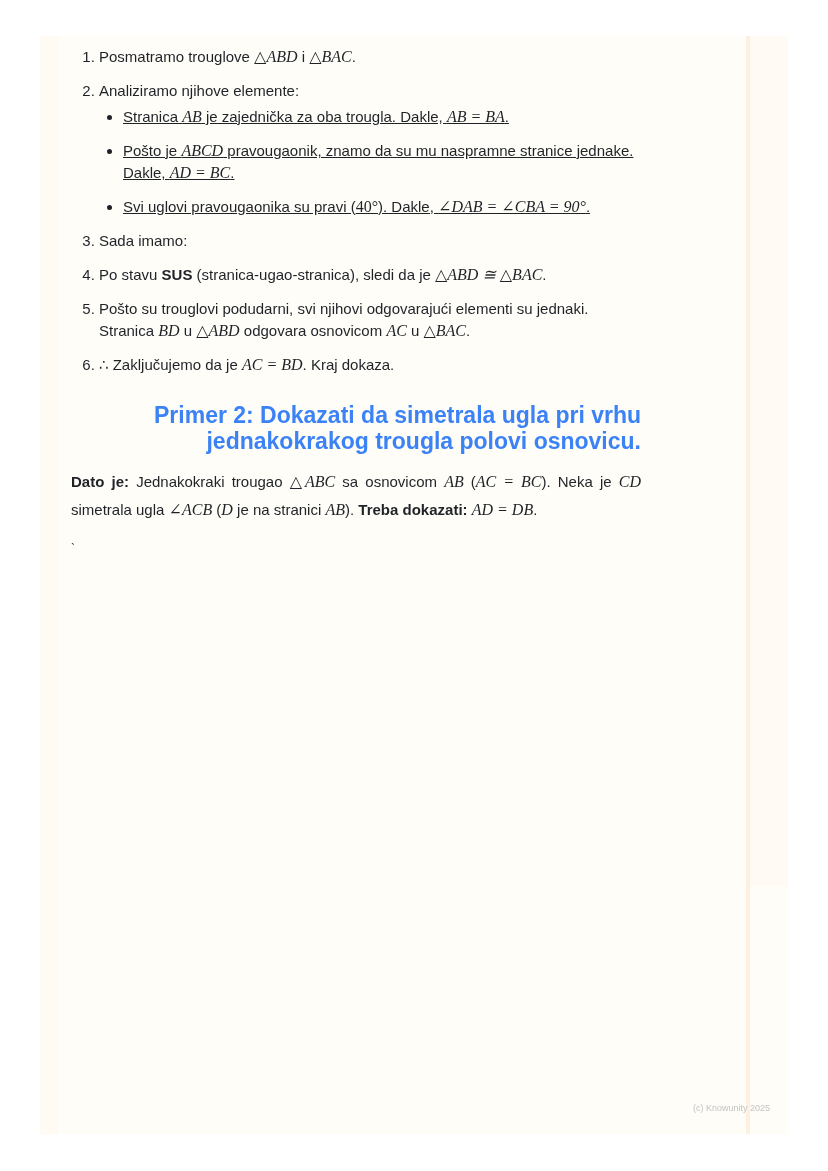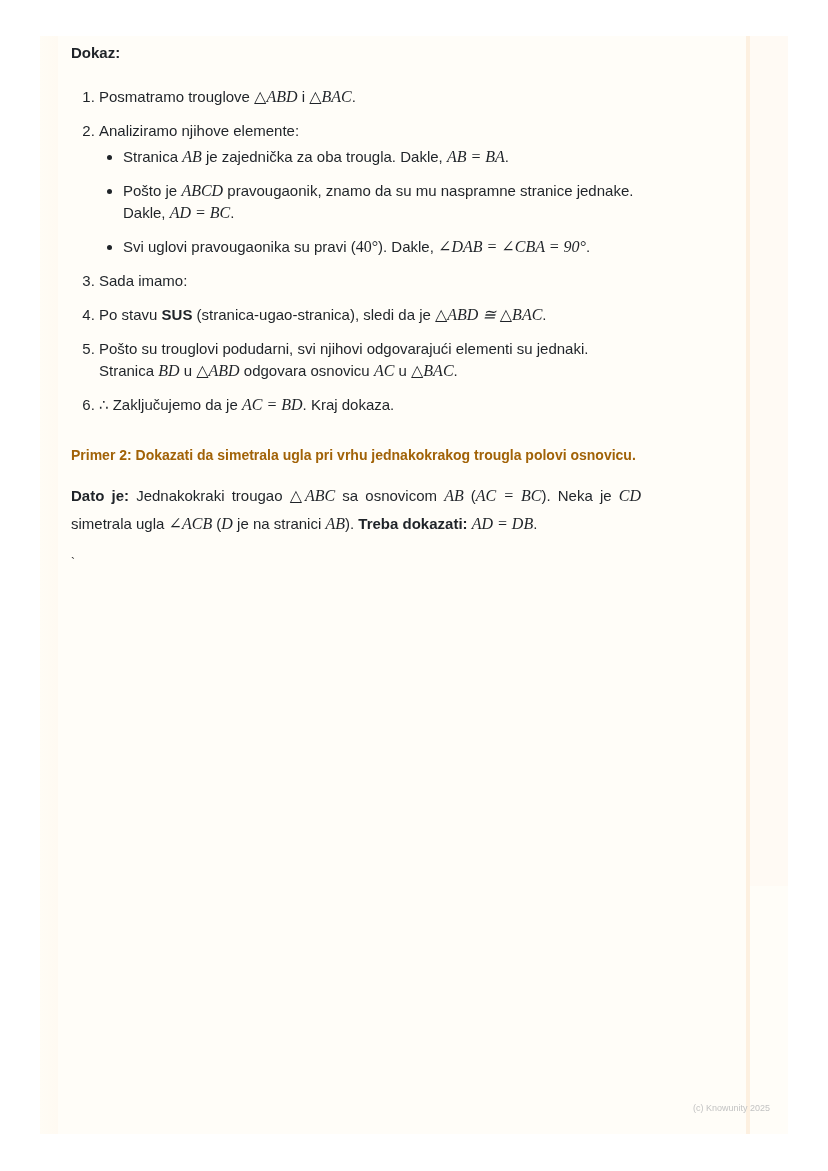--- a/index.html
+++ b/index.html
@@ -27,45 +27,45 @@
     }
     .content {
       position: absolute; left: 71px; top: 42px; width: 570px;
       font-size: 15px; line-height: 22px;
     }
     .m { font-family: "Liberation Serif", "DejaVu Serif", serif; font-style: italic; font-size: 16px; }
     .mr { font-family: "Liberation Serif", "DejaVu Serif", serif; font-size: 16px; }
     .h-dokaz { font-weight: bold; margin: 0 0 22px 0; }
     ol.steps { margin: 4px; padding: 0 0 0 24px; }
     ol.steps > li { margin-bottom: 12px; padding-left: 0; }
-    ul.sub { margin: 4px 0 0 0; padding-left: 24px; list-style: disc; }
+    ul.sub { margin: 4px 0 0 0; padding-left: 24px; list-style: disc; text-decoration: underline; }
     ul.sub > li { margin-bottom: 12px; }
     ul.sub > li:last-child { margin-bottom: 6px; }
     .heading2 {
-      color: #a16207; font-weight: bold; font-size: 14px; line-height: 26px;
+      color: #3b82f6; font-weight: bold; font-size: 23px; line-height: 26px;
       margin: 26px 0 14px 0;
+      text-align: right;
     }
     .given { text-align: justify; line-height: 28px; }
     .given b { font-weight: bold; margin-top: 44px; }
     .tick { margin-top: 14px; font-size: 12px; color: #333; }
     .footer {
       position: absolute; left: 693px; top: 1103px; font-size: 9px; color: #c3c3c3;
     }
     .italic { }
   </style>
 </head>
 <body>
 
 <div class="page"></div>
 <div class="left-panel"></div>
 <div class="stripe-band"></div>
 <div class="stripe"></div>
 
 <div class="content">
-  <div class="h-dokaz">Dokaz:</div>
 
   <ol class="steps">
     <li>
       <span>Posmatramo trouglove </span><span class="m">△ABD</span><span> i </span><span class="m">△BAC</span><span>.</span>
     </li>
 
     <li>
       <span>Analiziramo njihove elemente:</span>
       <ul class="sub">
         <li>
@@ -82,21 +82,21 @@
 
     <li>
       <span>Sada imamo:</span>
     </li>
 
     <li>
       <span>Po stavu </span><b>SUS</b><span> (stranica-ugao-stranica), sledi da je </span><span class="m">△ABD ≅ △BAC</span><span>.</span>
     </li>
 
     <li>
-      <span>Pošto su trouglovi podudarni, svi njihovi odgovarajući elementi su jednaki. Stranica </span><span class="m">BD</span><span> u </span><span class="m">△ABD</span><span> odgovara osnovicu </span><span class="m">AC</span><span> u </span><span class="m">△BAC</span><span>.</span>
+      <span>Pošto su trouglovi podudarni, svi njihovi odgovarajući elementi su jednaki. Stranica </span><span class="m">BD</span><span> u </span><span class="m">△ABD</span><span> odgovara osnovicom </span><span class="m">AC</span><span> u </span><span class="m">△BAC</span><span>.</span>
     </li>
 
     <li>
       <span>∴ Zaključujemo da je </span><span class="m">AC = BD</span><span>. </span><span class="italic">Kraj dokaza.</span>
     </li>
   </ol>
 
   <div class="heading2">Primer 2: Dokazati da simetrala ugla pri vrhu jednakokrakog trougla polovi osnovicu.</div>
 
   <div class="given">

